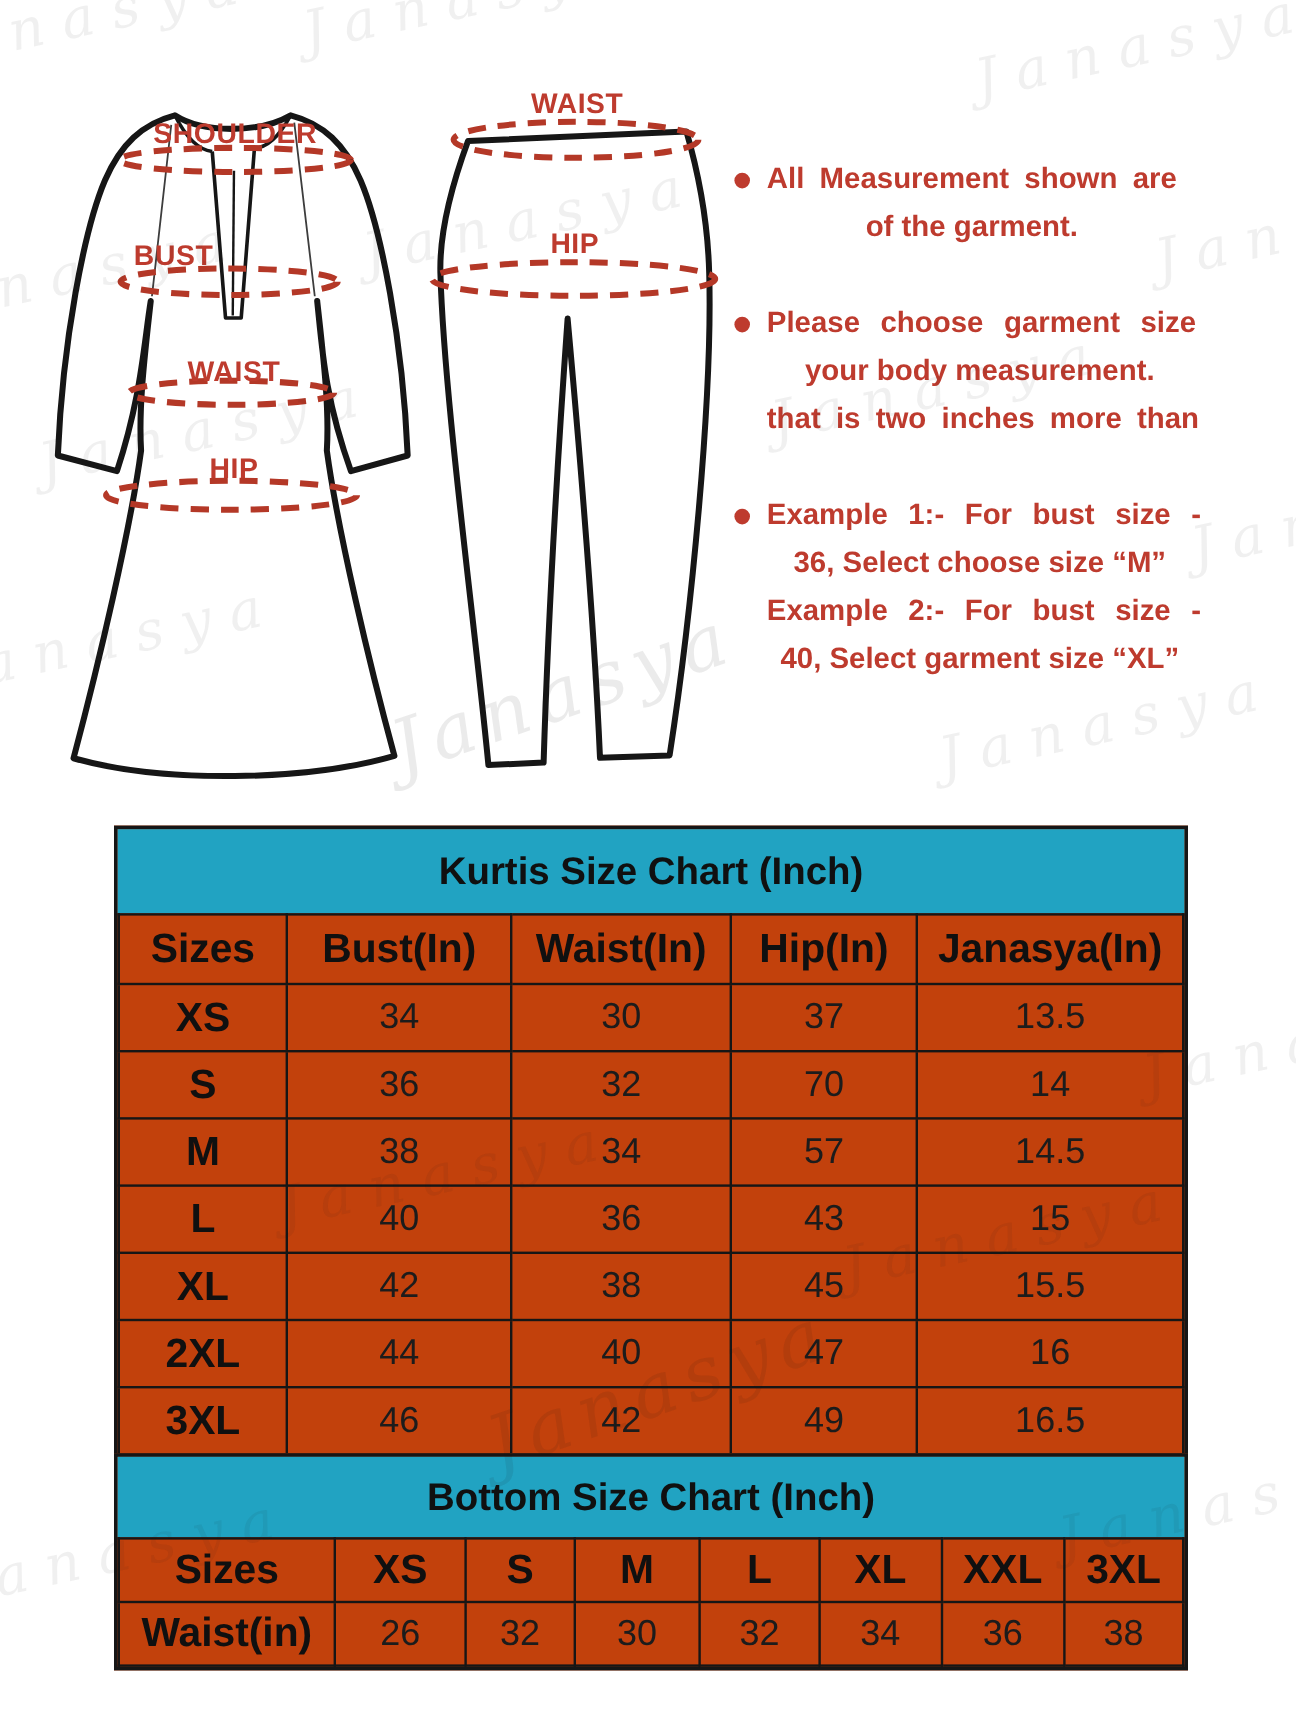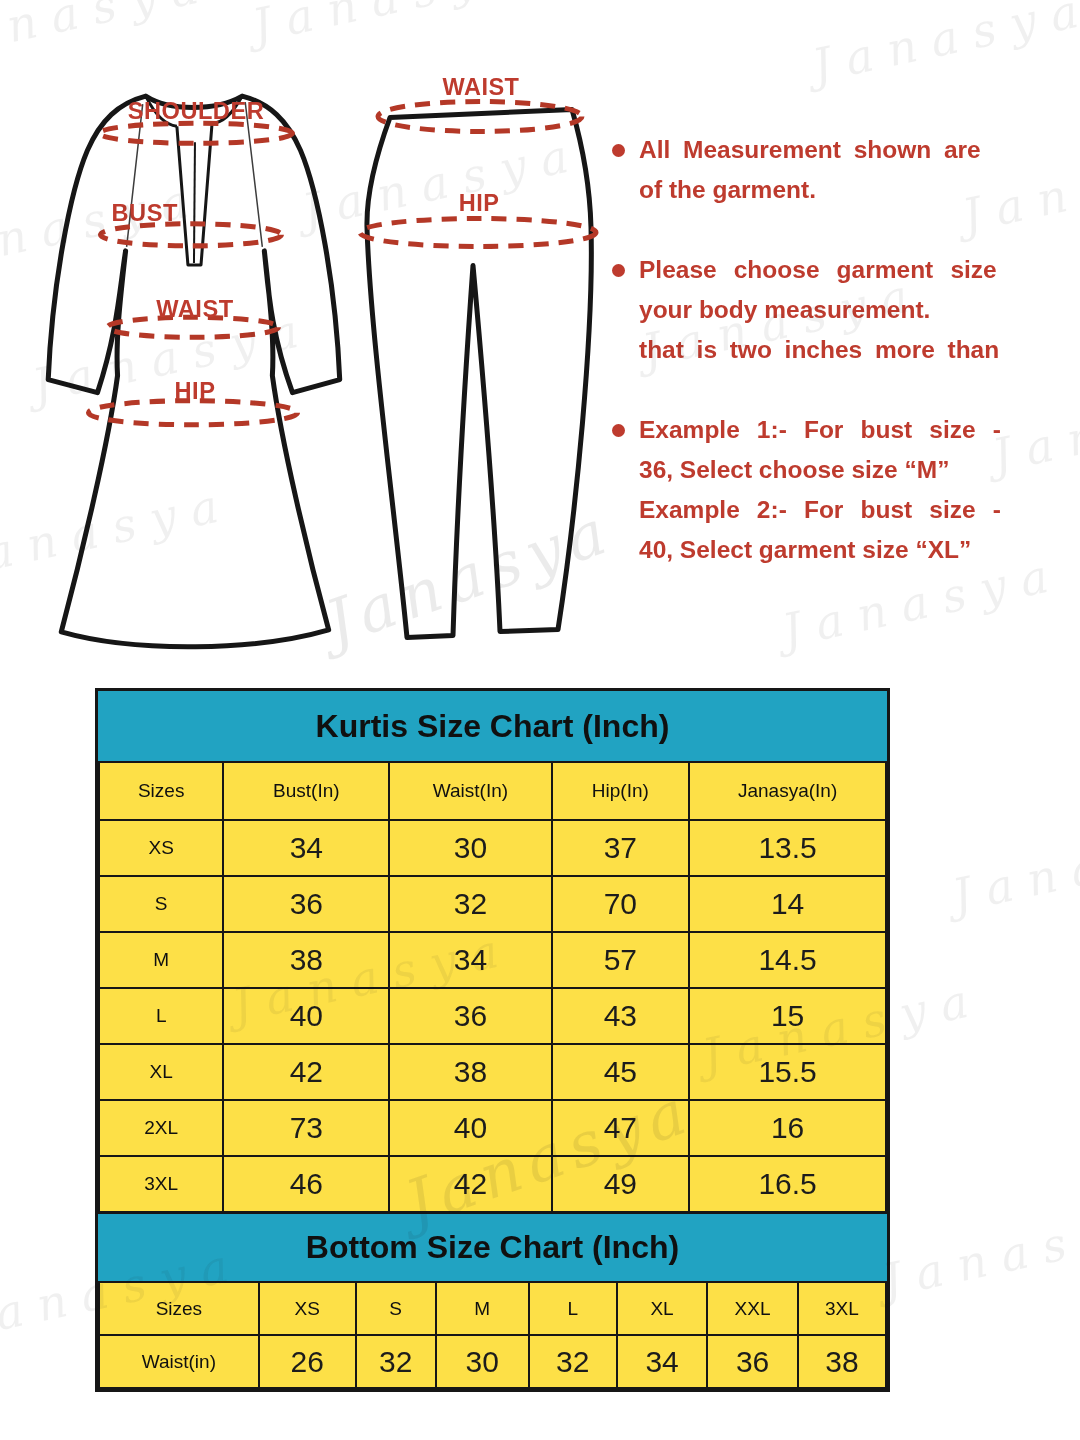--- a/index.html
+++ b/index.html
@@ -49,40 +49,40 @@
     fill: var(--red);
     font-family: "Liberation Sans", sans-serif;
     font-weight: 700;
     font-size: 23.5px;
     text-anchor: middle;
     letter-spacing: 0.5px;
   }
 
   
   .notes { position: absolute; left: 612px; top: 130px; width: 382px; }
-  .bullet { display: flex; gap: 14px; margin-bottom: 40px; }
+  .bullet { display: flex; gap: 14px; margin-bottom: 40px; text-align: center; }
   .dot { flex: none; width: 13px; height: 13px; border-radius: 50%; background: var(--red); margin-top: 14px; }
   .btext { min-width: 0; }
   .bline {
     font-size: 24.5px;
     line-height: 40px;
     font-weight: 700;
     color: var(--red);
     white-space: nowrap;
   }
   .spread { word-spacing: 0.24em; }
   .spread2 { word-spacing: 0.42em; }
 
   
   .size-table {
     position: absolute;
     left: 95px;
-    width: 795px;
+    width: 895px;
     border: 3px solid var(--ink);
-    background: #fde047;
+    background: #c2410c;
     box-sizing: border-box;
   }
   .size-table.kurtis { top: 688px; }
   .size-table.bottom { top: 1211px; }
   .ttitle {
     background: var(--teal);
     color: #101010;
     font-weight: 700;
     font-size: 32px;
     text-align: center;
@@ -90,21 +90,21 @@
   .kurtis .ttitle { height: 70px; line-height: 70px; }
   .bottom .ttitle { height: 67px; line-height: 67px; }
   table { width: 100%; border-collapse: collapse; table-layout: fixed; }
   th, td {
     border: 2px solid var(--ink);
     text-align: center;
     vertical-align: middle;
     padding: 0;
     overflow: hidden;
   }
-  th { font-weight: 400; font-size: 19px; color: #101010; }
+  th { font-weight: 700; font-size: 34px; color: #101010; }
   td { font-weight: 400; font-size: 30px; color: #1c1c1c; }
   .kurtis tr.head { height: 58px; }
   .kurtis tr.r    { height: 56px; }
   .bottom tr.head { height: 53px; }
   .bottom tr.r    { height: 53px; }
 </style>
 </head>
 <body>
 
 <div class="page">
@@ -208,21 +208,21 @@
         </tr>
         <tr class="r">
           <th>XL</th>
           <td>42</td>
           <td>38</td>
           <td>45</td>
           <td>15.5</td>
         </tr>
         <tr class="r">
           <th>2XL</th>
-          <td>73</td>
+          <td>44</td>
           <td>40</td>
           <td>47</td>
           <td>16</td>
         </tr>
         <tr class="r">
           <th>3XL</th>
           <td>46</td>
           <td>42</td>
           <td>49</td>
           <td>16.5</td>

